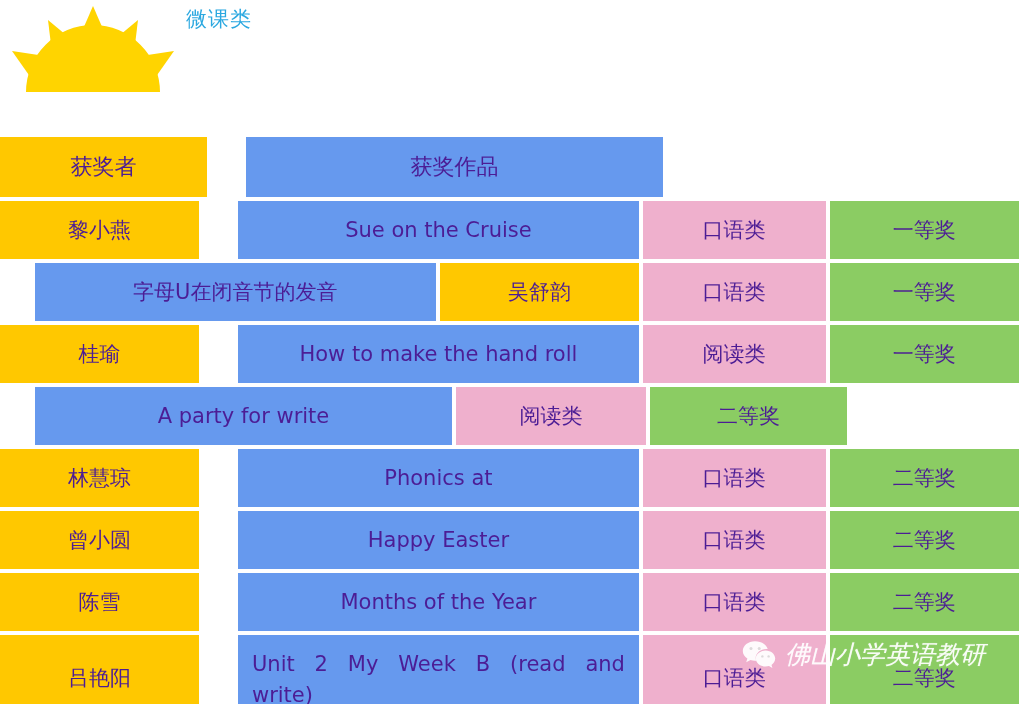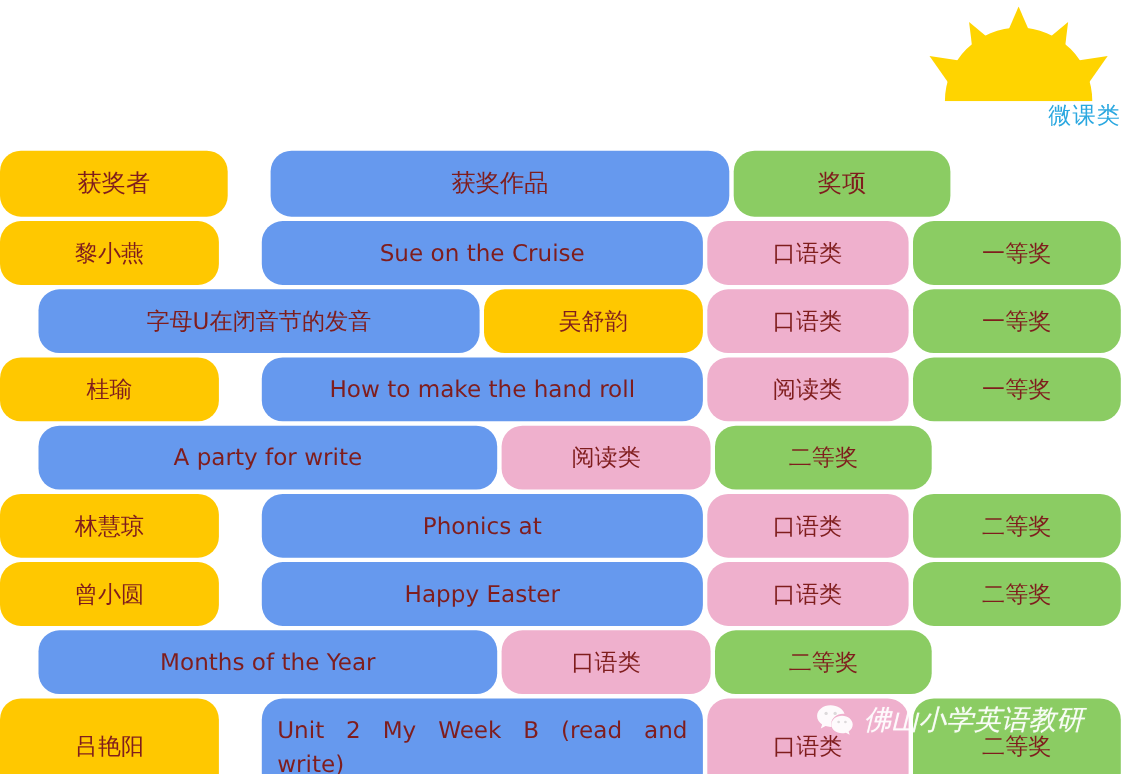--- a/index.html
+++ b/index.html
@@ -20,22 +20,22 @@
     width: 100%;
     height: 137px;
     position: relative;
   }
   .sun-wrap {
     position: absolute;
     left: 0;
     right: 0;
     top: 6px;
     display: flex;
-    flex-direction: column;
-    align-items: flex-end;
+    flex-direction: row;
+    align-items: flex-start;
   }
   .sun {
     position: relative;
     width: 186px;
     height: 86px;
   }
   .sun svg { display: block; }
 
   .section-title {
     margin-top: -2px;
@@ -61,25 +61,24 @@
     align-items: stretch;
     margin-bottom: 4px;
   }
   .row:last-child { margin-bottom: 0; }
 
   .cell {
     display: flex;
     align-items: center;
     justify-content: center;
     box-sizing: border-box;
-    color: #7f1d1d;
+    color: #4c1d95;
     font-family: "DejaVu Sans", sans-serif;
     font-size: 21px;
     padding: 0 6px;
-    border-radius: 19px;
   }
 
   .c-name   { width: 207px; background: #FFC800; margin-right: 4px; }
   .c-work   { width: 417px; background: #6699EE; margin-right: 4px; margin-left: 35px; }
   .c-cat    { width: 190px; background: #EFB0CD; margin-right: 4px; }
   .c-award  { width: 197px; background: #8BCC63; }
 
   .row-header .cell { height: 60px; font-size: 22px; }
   .row-data   .cell { height: 58px; }
   .row-tall   .cell { height: 86px; }
@@ -134,21 +133,20 @@
     </div>
     <div class="section-title">微课类</div>
   </div>
 </div>
 
 <div class="table">
 
   <div class="row row-header">
     <div class="cell c-name">获奖者</div>
     <div class="cell c-work">获奖作品</div>
-    <div class="cell c-award">奖项</div>
   </div>
 
   <div class="row row-data">
     <div class="cell c-name">黎小燕</div>
     <div class="cell c-work">Sue on the Cruise</div>
     <div class="cell c-cat">口语类</div>
     <div class="cell c-award">一等奖</div>
   </div>
 
   <div class="row row-data">
@@ -179,20 +177,21 @@
   </div>
 
   <div class="row row-data">
     <div class="cell c-name">曾小圆</div>
     <div class="cell c-work">Happy Easter</div>
     <div class="cell c-cat">口语类</div>
     <div class="cell c-award">二等奖</div>
   </div>
 
   <div class="row row-data">
+    <div class="cell c-name">陈雪</div>
     <div class="cell c-work">Months of the Year</div>
     <div class="cell c-cat">口语类</div>
     <div class="cell c-award">二等奖</div>
   </div>
 
   <div class="row row-tall">
     <div class="cell c-name">吕艳阳</div>
     <div class="cell c-work justified">
       <span>Unit 2 My Week B (read and</span>
       <span style="text-align:left;text-align-last:left;">write)</span>

